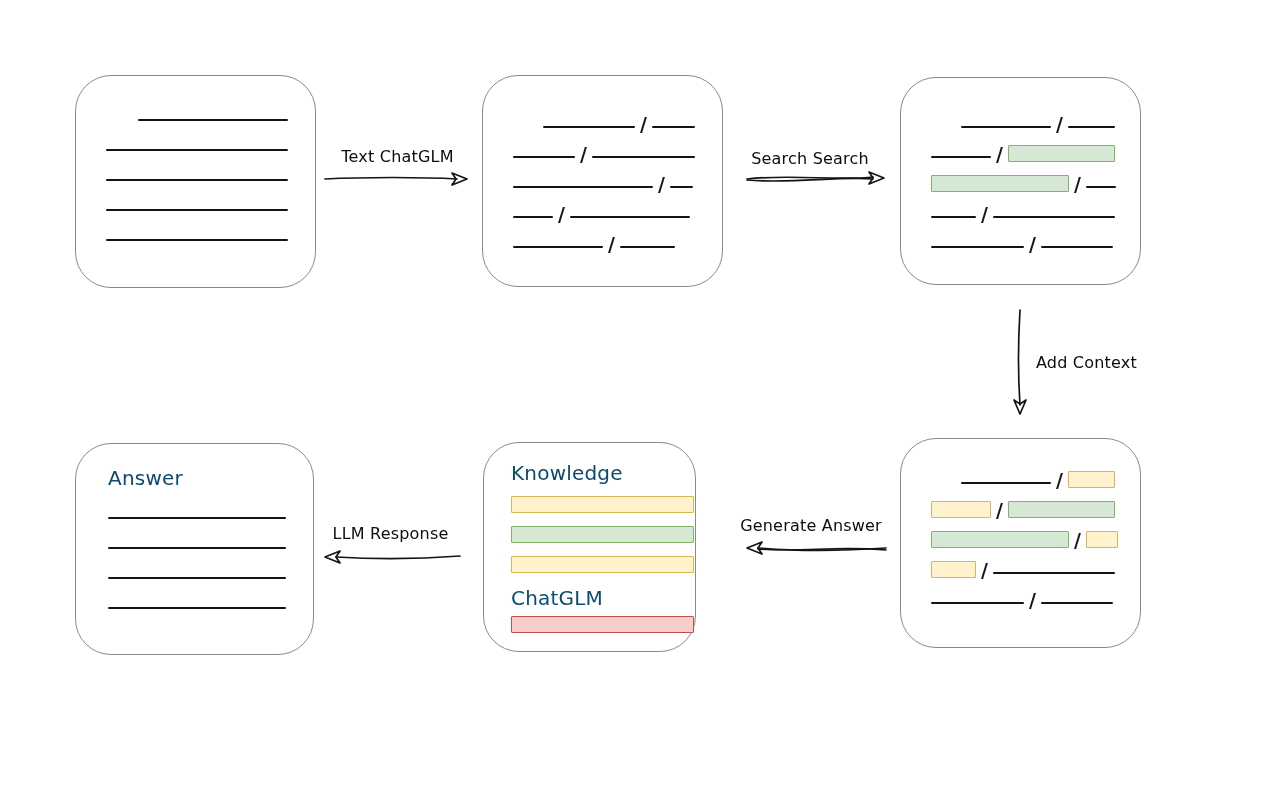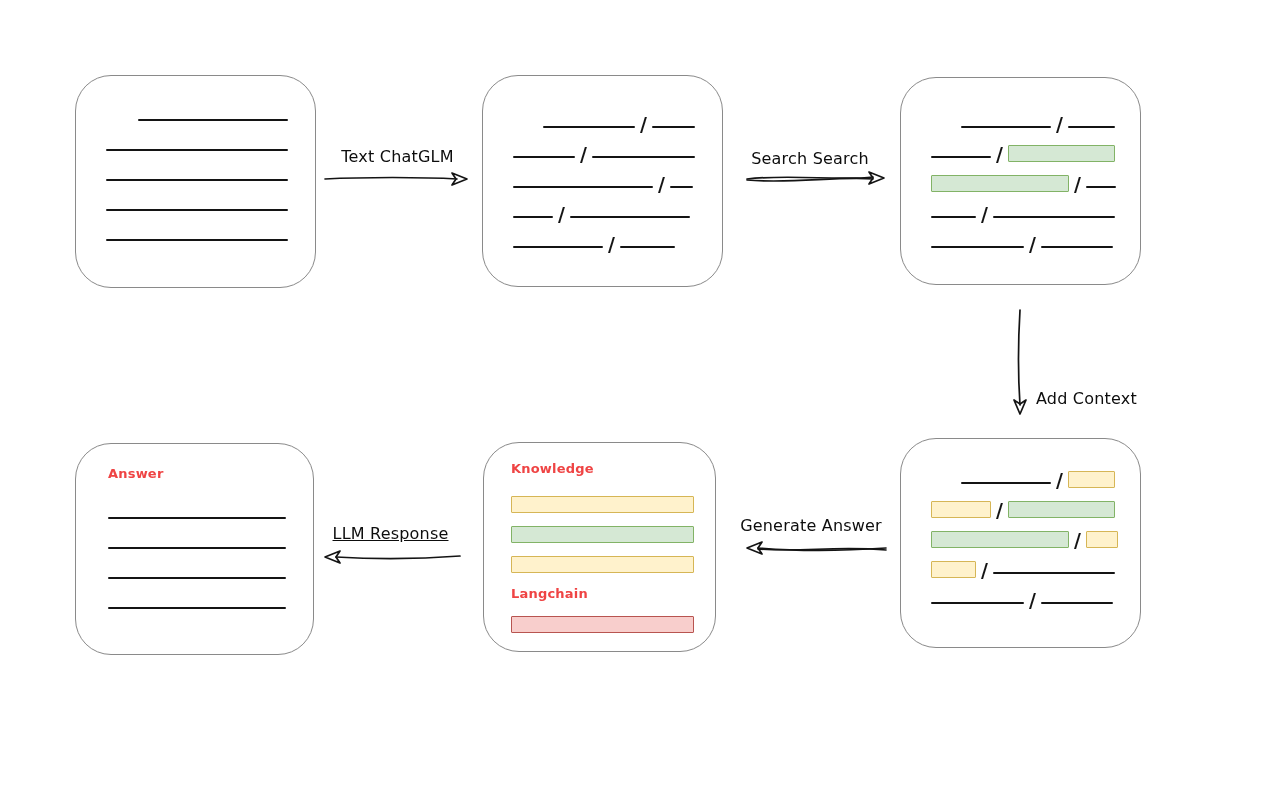--- a/index.html
+++ b/index.html
@@ -16,21 +16,21 @@
     position: absolute;
     background: #fff;
     border: 1.4px solid #8a8a8a;
     border-radius: 36px;
     box-sizing: border-box;
   }
   #box-document  { left: 75px;  top: 75px;  width: 241px; height: 213px; }
   #box-chunks    { left: 482px; top: 75px;  width: 241px; height: 212px; }
   #box-retrieved { left: 900px; top: 77px;  width: 241px; height: 208px; }
   #box-context   { left: 900px; top: 438px; width: 241px; height: 210px; }
-  #box-prompt    { left: 483px; top: 442px; width: 233px; height: 210px; }
+  #box-prompt    { left: 483px; top: 442px; width: 213px; height: 210px; }
   #box-answer    { left: 75px;  top: 443px; width: 239px; height: 212px; }
 
   .rows { position: absolute; left: 30px; }
   #box-document  .rows { top: 19px; }
   #box-chunks    .rows { top: 26px; }
   #box-retrieved .rows { top: 24px; }
   #box-context   .rows { top: 19px; }
   #box-answer    .rows { top: 49px; left: 32px; }
   #box-prompt .rows { left: 27px; }
   #bars-knowledge { top: 40px; }
@@ -51,24 +51,24 @@
   .slash {
     font-size: 19px;
     line-height: 15px;
     margin: 0 5px;
     align-self: flex-end;
     font-weight: 600;
     color: #141414;
   }
   .box-label {
     position: absolute;
-    font-size: 13px;
-    font-weight: 700;
+    font-size: 20px;
+    font-weight: 400;
     letter-spacing: 0.2px;
-    color: #ef4444;
+    color: #0c4a6e;
     white-space: nowrap;
   }
   #label-knowledge { left: 27px; top: 18px; }
   #label-question  { left: 27px; top: 143px; }
   #label-answer    { left: 32px; top: 22px; }
 
   .arrow-label {
     position: absolute;
     font-size: 16px;
     font-weight: 500;
@@ -82,25 +82,25 @@
     fill: none;
     stroke: #141414;
     stroke-width: 1.7;
     stroke-linecap: round;
     stroke-linejoin: round;
   }
   #lbl-text-splitter   { left: 325px;  top: 147px; width: 145px; }
   #arr-text-splitter   { left: 323px;  top: 170px; }
   #lbl-vector-search   { left: 745px;  top: 149px; width: 130px; }
   #arr-vector-search   { left: 745px;  top: 167px; }
-  #lbl-add-context     { left: 1036px; top: 353px; margin-top: 36px; }
+  #lbl-add-context     { left: 1036px; top: 353px; }
   #arr-add-context     { left: 1010px; top: 308px; }
   #lbl-generate-prompt { left: 737px;  top: 516px; width: 148px; }
   #arr-generate-prompt { left: 740px;  top: 538px; }
-  #lbl-llm-response    { left: 328px;  top: 524px; width: 125px; text-decoration: underline; }
+  #lbl-llm-response    { left: 328px;  top: 524px; width: 125px; }
   #arr-llm-response    { left: 320px;  top: 547px; }
 
   .caption {
     position: absolute;
     left: 783px;
     top: 686px;
     font-size: 17.5px;
     font-weight: 500;
     letter-spacing: 0.2px;
     color: #0d0d0d;
@@ -228,21 +228,21 @@
         <div class="seg-row">
           <div class="bar yellow" style="width: 183px;"></div>
         </div>
         <div class="seg-row">
           <div class="bar green" style="width: 183px;"></div>
         </div>
         <div class="seg-row">
           <div class="bar yellow" style="width: 183px;"></div>
         </div>
       </div>
-    <div class="box-label" id="label-question">Langchain</div>
+    <div class="box-label" id="label-question">ChatGLM</div>
     <div class="rows" id="bars-question">
         <div class="seg-row">
           <div class="bar red" style="width: 183px;"></div>
         </div>
       </div>
   </div>
 
   <div class="box" id="box-answer">
     <div class="box-label" id="label-answer">Answer</div>
     <div class="rows">

